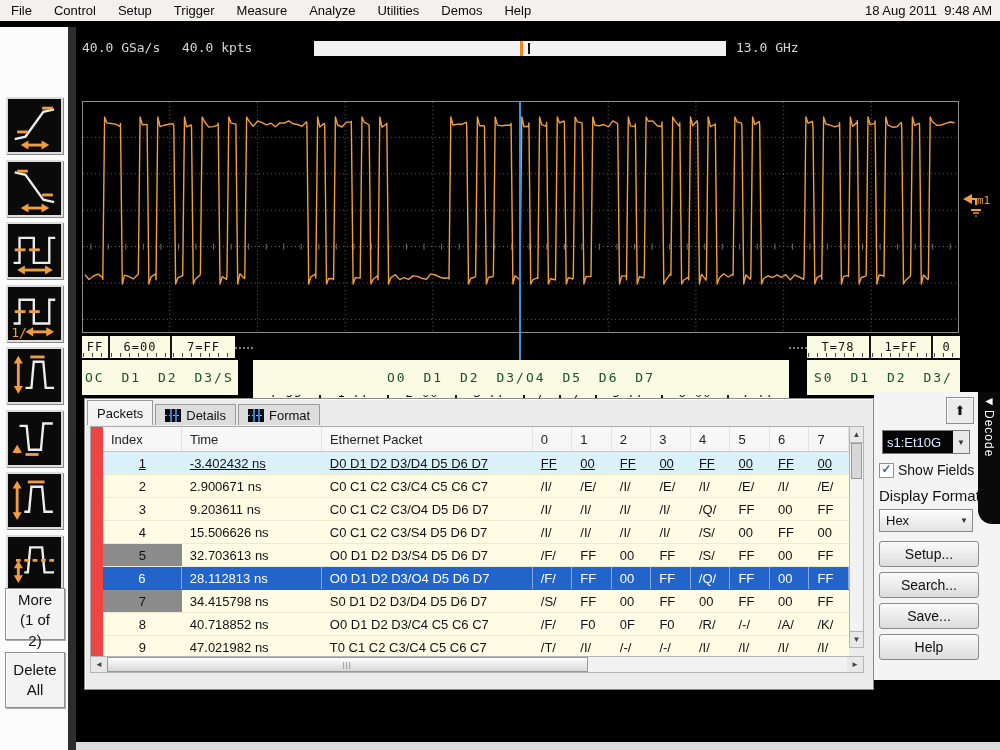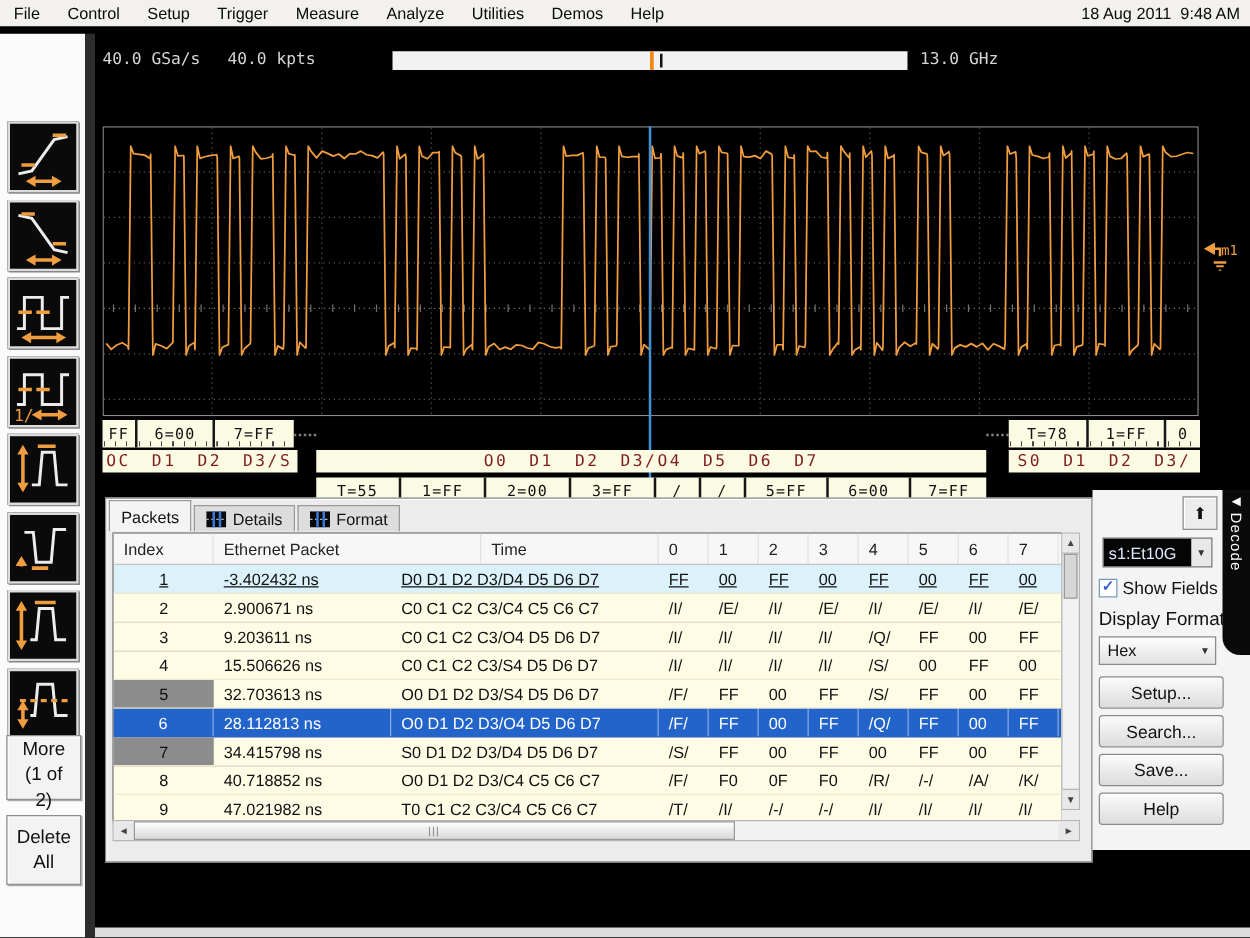--- a/index.html
+++ b/index.html
@@ -30,33 +30,33 @@
   #m1marker{position:absolute;left:961px;top:190px;}
   
   .dec-upper{position:absolute;top:336px;height:22px;background:#fbfae2;display:flex;
              box-sizing:border-box;}
   .dec-cell{position:relative;border-right:2px solid #161616;box-sizing:border-box;display:flex;
             align-items:center;justify-content:center;
             font:12px "DejaVu Sans Mono",monospace;color:#111;letter-spacing:1px;}
   .dec-cell:last-child{border-right:none;}
   .dec-cell::after{content:"";position:absolute;left:1px;right:1px;bottom:1px;height:4px;
             background:repeating-linear-gradient(90deg,#444 0 1px,transparent 1px 9px);}
-  .dec-lane{position:absolute;top:360px;height:18px;background:#fbfae2;display:flex;
-            align-items:center;font:13px "DejaVu Sans Mono",monospace;color:#7f1d1d;
+  .dec-lane{position:absolute;top:360px;height:35px;background:#fbfae2;display:flex;
+            align-items:center;font:13px "DejaVu Sans Mono",monospace;color:#14532d;
             letter-spacing:2px;word-spacing:7px;white-space:pre;}
   .dec-link{position:absolute;top:347px;border-top:2px dotted #7d7d7d;}
   
   #panel{position:absolute;left:84px;top:398px;width:790px;height:292px;background:#ececec;
          border:1px solid #8a8a8a;box-shadow:inset 1px 1px 0 #fff;box-sizing:border-box;}
   #tabs{position:absolute;left:2px;top:2px;height:24px;display:flex;align-items:flex-end;}
   .tab{height:20px;padding:0 9px;background:#dddddd;border:1px solid #9a9a9a;border-bottom:none;
        margin-right:2px;font-size:13px;color:#111;display:flex;align-items:center;gap:5px;}
   .tab.active{background:#f4f4f4;height:24px;}
-  #tablewrap{position:absolute;left:5px;top:27px;width:759px;background:#404040;
-             border:1px solid #aaa;border-right:none;box-sizing:border-box;}
+  #tablewrap{position:absolute;left:5px;top:27px;width:759px;background:#ef4444;
+             border:1px solid #aaa;border-right:none;box-sizing:border-box;padding-left:12px;}
   .thead{display:flex;height:24px;background:#f7f7f7;border-bottom:1px solid #c4c4c4;}
   .th{font-size:13px;color:#222;display:flex;align-items:center;padding-left:8px;
       box-sizing:border-box;border-right:1px solid #e2e2e2;}
   .tr{display:flex;height:22px;background:#fffce5;border-bottom:1px solid #efe9cf;}
   .td{font-size:13px;color:#111;display:flex;align-items:center;padding-left:8px;
       box-sizing:border-box;white-space:pre;}
   .td.c-index{justify-content:center;padding-left:0;position:relative;}
   .tr.link{background:#dcf2fb;}
   .tr.link .td{text-decoration:underline;}
   .td.gray{background:#8c8c8c;}
@@ -344,22 +344,22 @@
             <line x1="0" y1="6.5" x2="16" y2="6.5" stroke="#b9b9b9" stroke-dasharray="2 2"></line>
             <line x1="6" y1="0" x2="6" y2="13" stroke="#3a78d6" stroke-width="2"></line>
             <line x1="11" y1="0" x2="11" y2="13" stroke="#3a78d6" stroke-width="2"></line>
           </svg>
           <span>Format</span>
         </div>
       </div>
     <div id="tablewrap">
         <div class="thead">
           <div class="th" style="width: 80px;">Index</div>
+          <div class="th" style="width: 142px;">Time</div>
           <div class="th" style="width: 214px;">Ethernet Packet</div>
-          <div class="th" style="width: 142px;">Time</div>
           <div class="th" style="width: 40px;">0</div>
           <div class="th" style="width: 40px;">1</div>
           <div class="th" style="width: 40px;">2</div>
           <div class="th" style="width: 40px;">3</div>
           <div class="th" style="width: 40px;">4</div>
           <div class="th" style="width: 40px;">5</div>
           <div class="th" style="width: 40px;">6</div>
           <div class="th" style="width: 40px;">7</div>
         </div>
         <div class="tr link">

